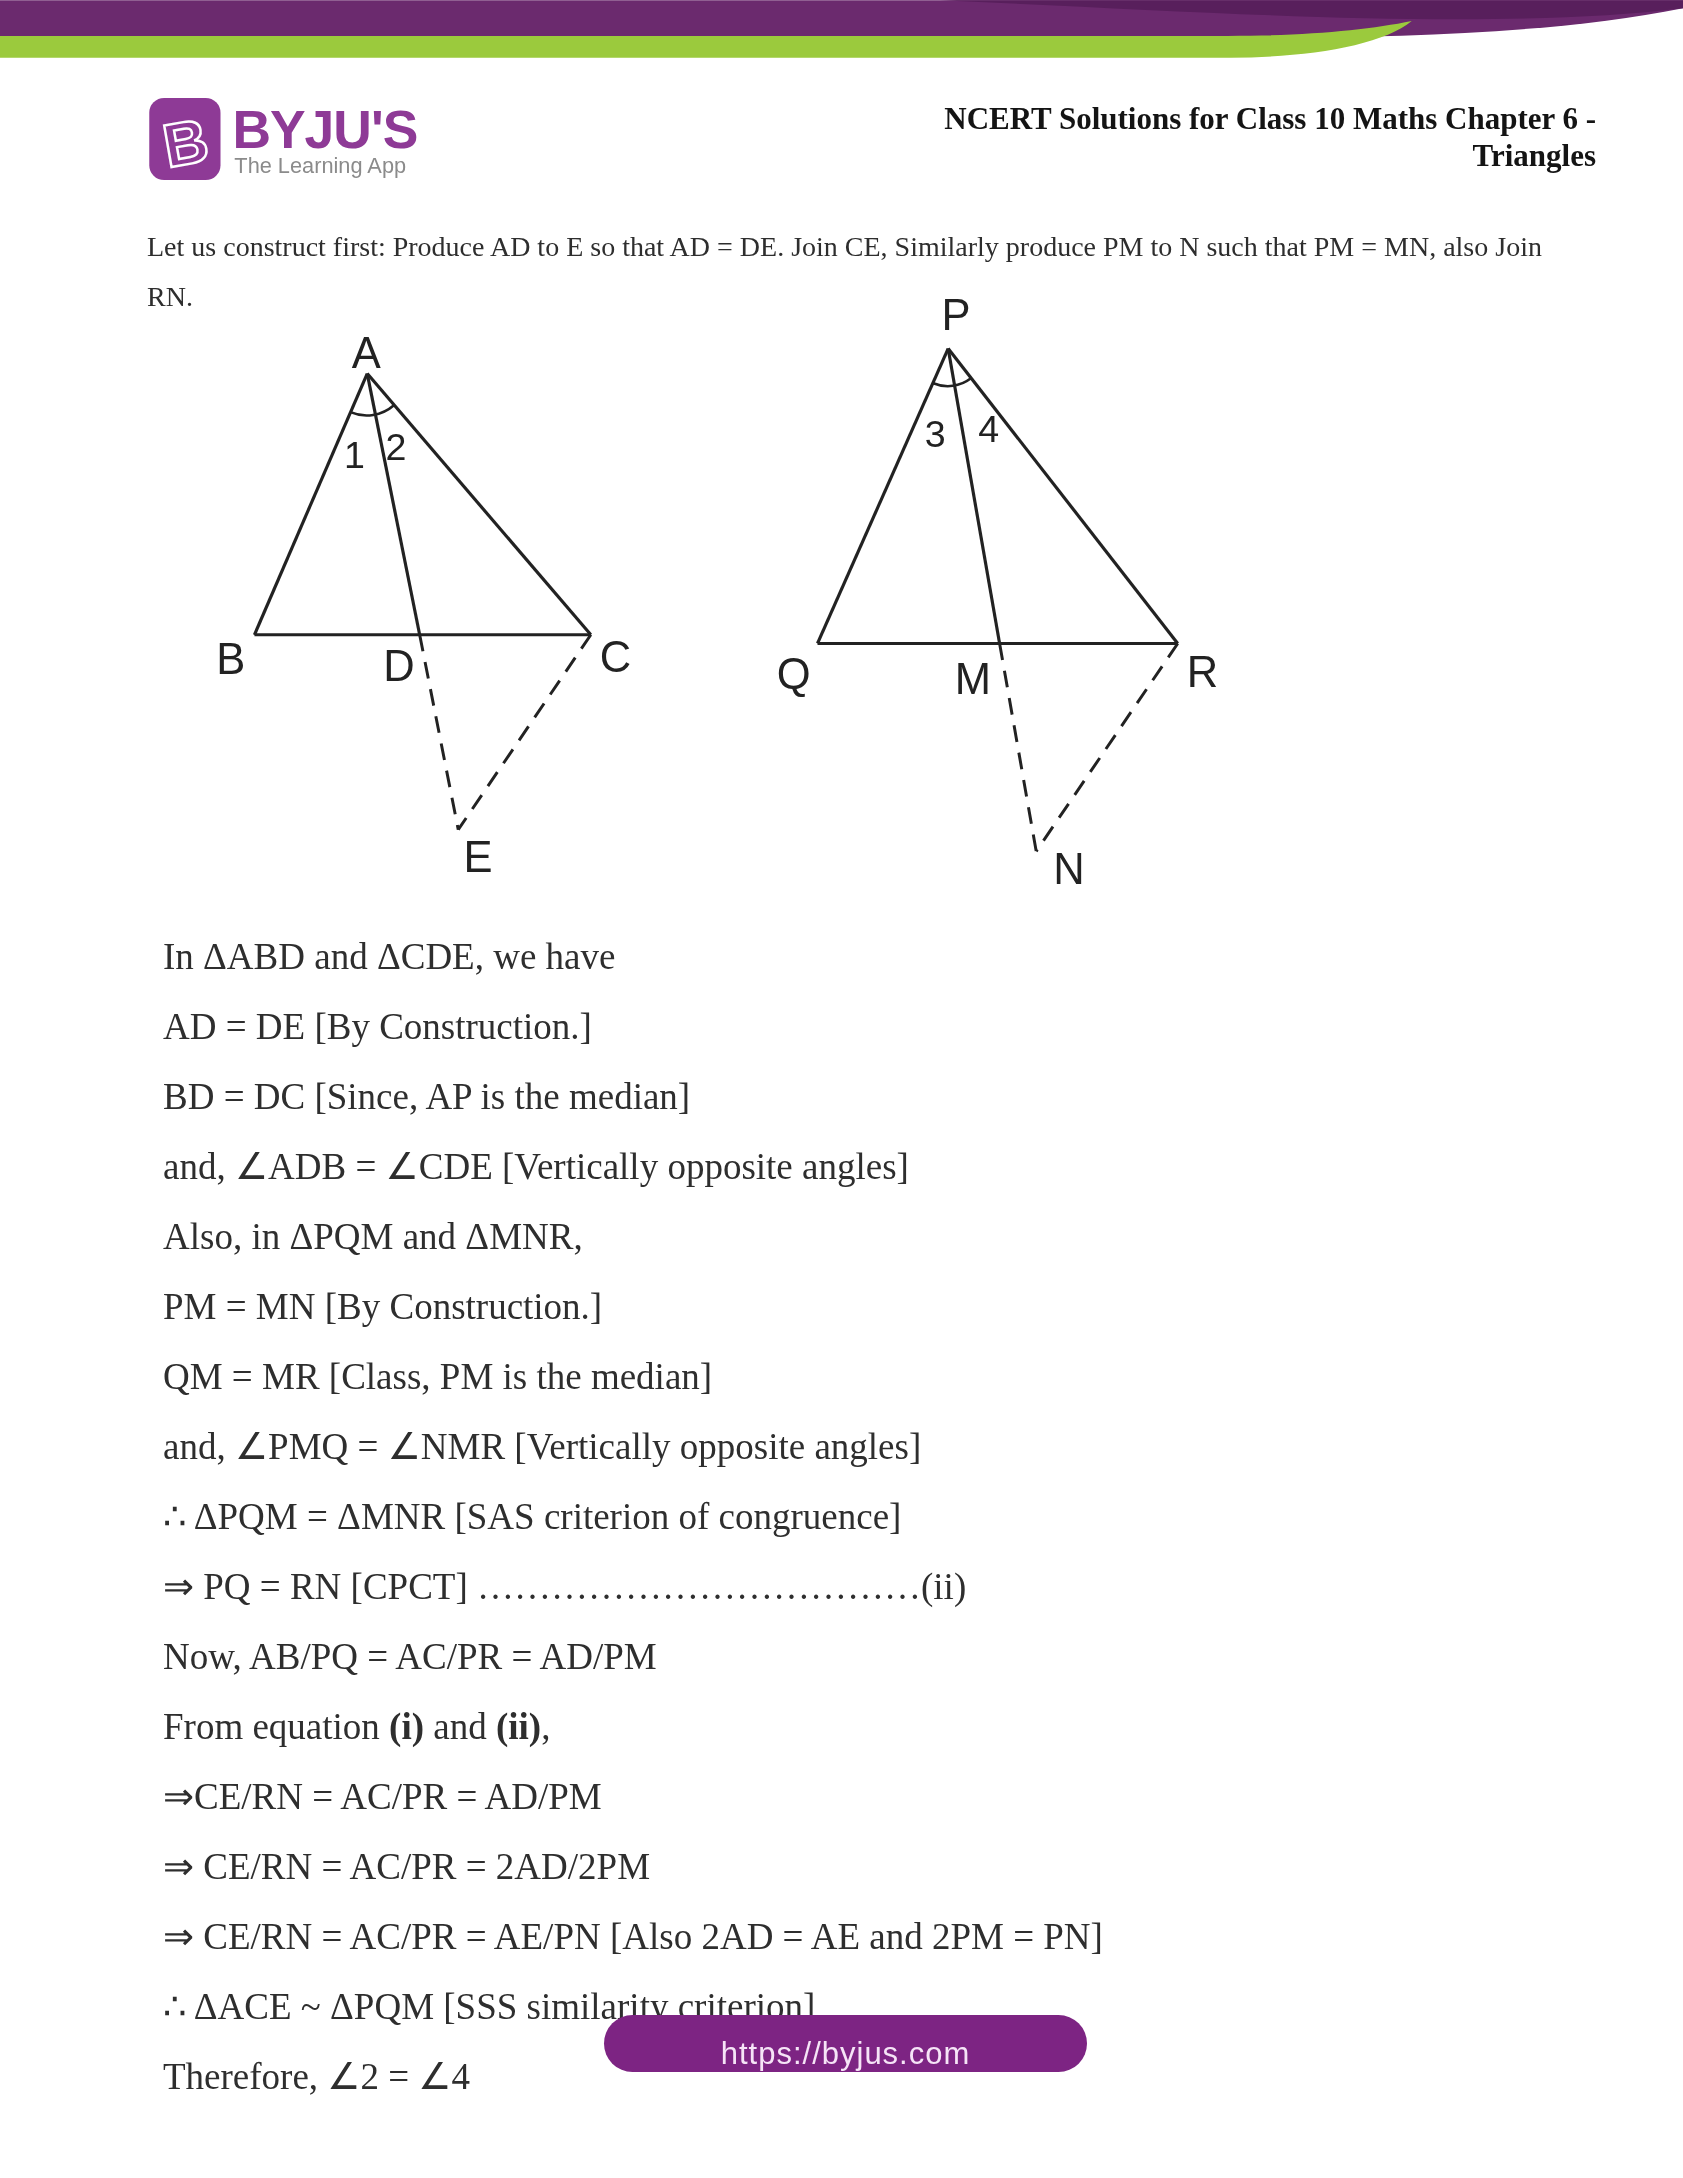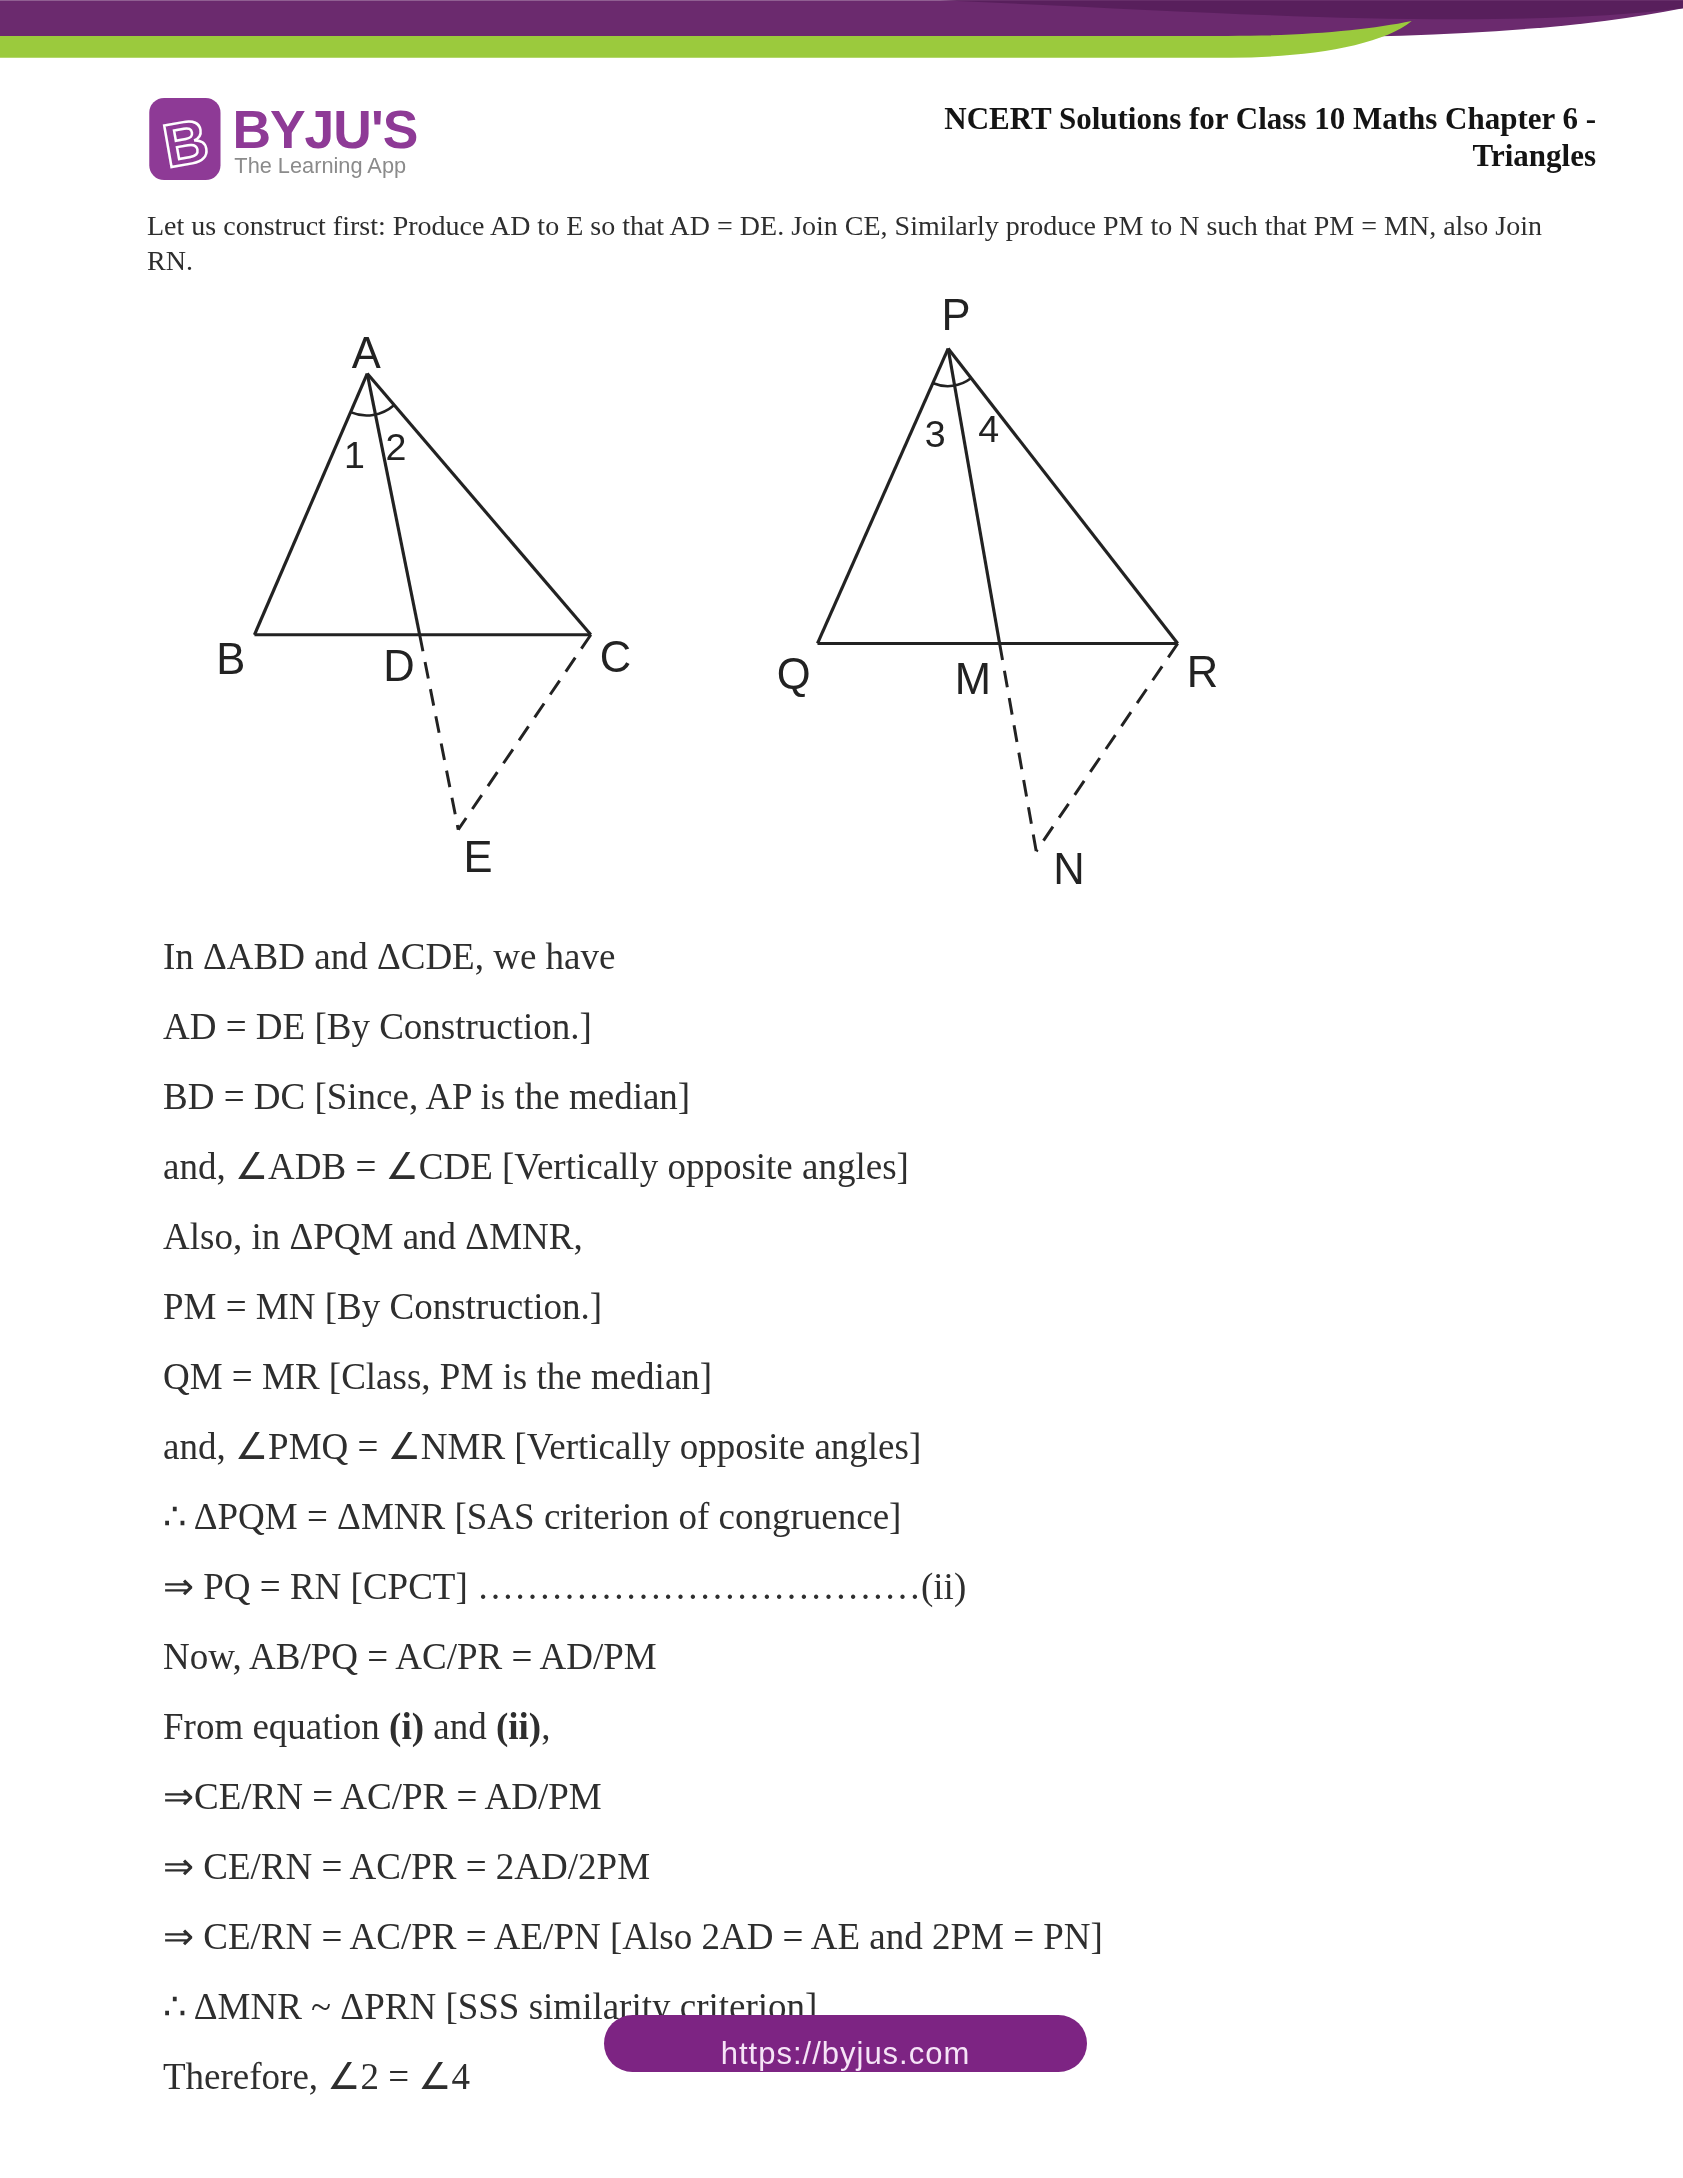--- a/index.html
+++ b/index.html
@@ -7,22 +7,22 @@
     width:1683px;height:2178px;position:relative;background:#ffffff;
     font-family:"Liberation Serif",serif;color:#2e2e2e;overflow:hidden;
   }
   .header-band{position:absolute;top:0;left:0;width:1683px;height:149px;}
   .logo{position:absolute;left:147px;top:93px;width:337px;height:94px;}
   .page-title{
     position:absolute;top:100px;right:87px;width:752px;text-align:right;
     font-weight:bold;font-size:31px;line-height:37px;color:#141414;
   }
   .intro{
-    position:absolute;left:147px;top:208px;width:1436px;
-    font-size:28px;line-height:35px;color:#2e2e2e;
+    position:absolute;left:147px;top:222px;width:1436px;
+    font-size:28px;line-height:50px;color:#2e2e2e;
   }
   .figure{position:absolute;}
   .fig-abc{left:203px;top:332px;}
   .fig-pqr{left:772px;top:297px;}
   .figure svg text{
     font-family:"Liberation Sans","DejaVu Sans",sans-serif;
     fill:#222222;
   }
   .vlabel{font-size:44px;}
   .alabel{font-size:38px;}
@@ -118,20 +118,20 @@
   <p>PM = MN [By Construction.]</p>
   <p>QM = MR [Class, PM is the median]</p>
   <p>and, ∠PMQ = ∠NMR [Vertically opposite angles]</p>
   <p>∴ ΔPQM = ΔMNR [SAS criterion of congruence]</p>
   <p>⇒ PQ = RN [CPCT] ………………………………(ii)</p>
   <p>Now, AB/PQ = AC/PR = AD/PM</p>
   <p><span>From equation </span><span class="bold">(i)</span><span> and </span><span class="bold">(ii)</span><span>,</span></p>
   <p>⇒CE/RN = AC/PR = AD/PM</p>
   <p>⇒ CE/RN = AC/PR = 2AD/2PM</p>
   <p>⇒ CE/RN = AC/PR = AE/PN [Also 2AD = AE and 2PM = PN]</p>
-  <p>∴ ΔMNR ~ ΔPRN [SSS similarity criterion]</p>
+  <p>∴ ΔACE ~ ΔPQM [SSS similarity criterion]</p>
   <p>Therefore, ∠2 = ∠4</p>
 </div>
 
 <div class="footer-pill" title="https://byjus.com" style="background: rgb(125, 36, 131);">
   <span>https://byjus.com</span>
 </div>
 
 
 </body></html>

